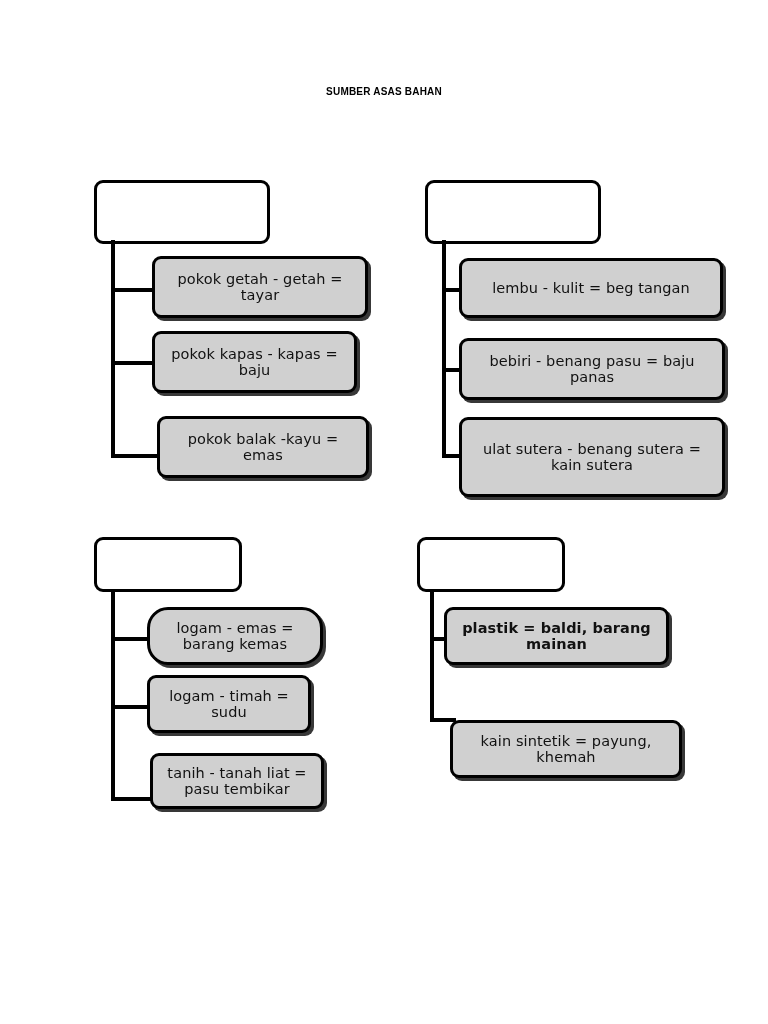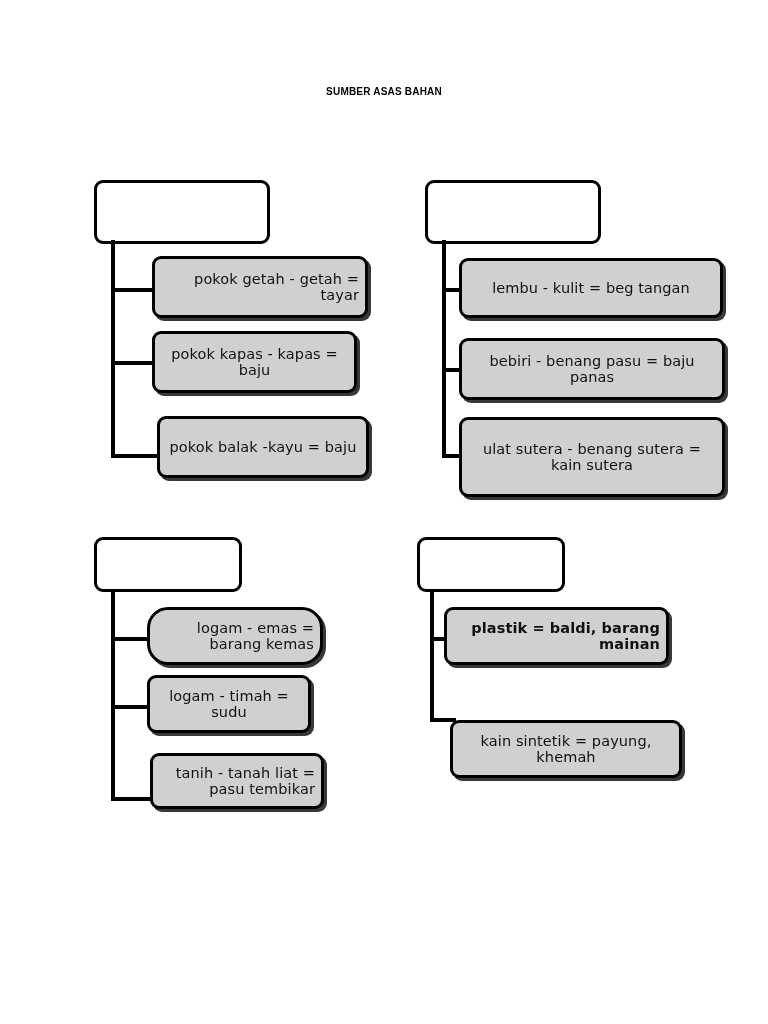--- a/index.html
+++ b/index.html
@@ -71,21 +71,21 @@
     font-family: "DejaVu Sans", sans-serif;
     font-size: 14.5px;
     line-height: 1.12;
     color: #111111;
     text-align: center;
     letter-spacing: 0.1px;
     width: 100%;
     word-break: normal;
   }
   .child-box.align-left .child-text {
-    text-align: right;
+    text-align: center;
   }
 </style>
 </head>
 <body>
 
 <div id="page-title">SUMBER ASAS BAHAN</div>
 
 <div class="tree">
 
   <div class="parent-box" style="left:94px; top:180px; width:176px; height:64px;"></div>
@@ -98,21 +98,21 @@
 
   <div class="child-box align-left" style="left:152px; top:256px; width:216px; height:62px;">
     <span class="child-text">pokok getah - getah = tayar</span>
   </div>
 
   <div class="child-box" style="left:152px; top:331px; width:205px; height:62px;">
     <span class="child-text">pokok kapas - kapas = baju</span>
   </div>
 
   <div class="child-box" style="left:157px; top:416px; width:212px; height:62px;">
-    <span class="child-text">pokok balak -kayu = baju</span>
+    <span class="child-text">pokok balak -kayu = emas</span>
   </div>
 </div>
 
 <div class="tree">
 
   <div class="parent-box" style="left:425px; top:180px; width:176px; height:64px;"></div>
 
   <div class="trunk" style="left:442px; top:240px; height:217px;"></div>
 
   <div class="branch" style="left:442px; top:288px; width:22px;"></div>

